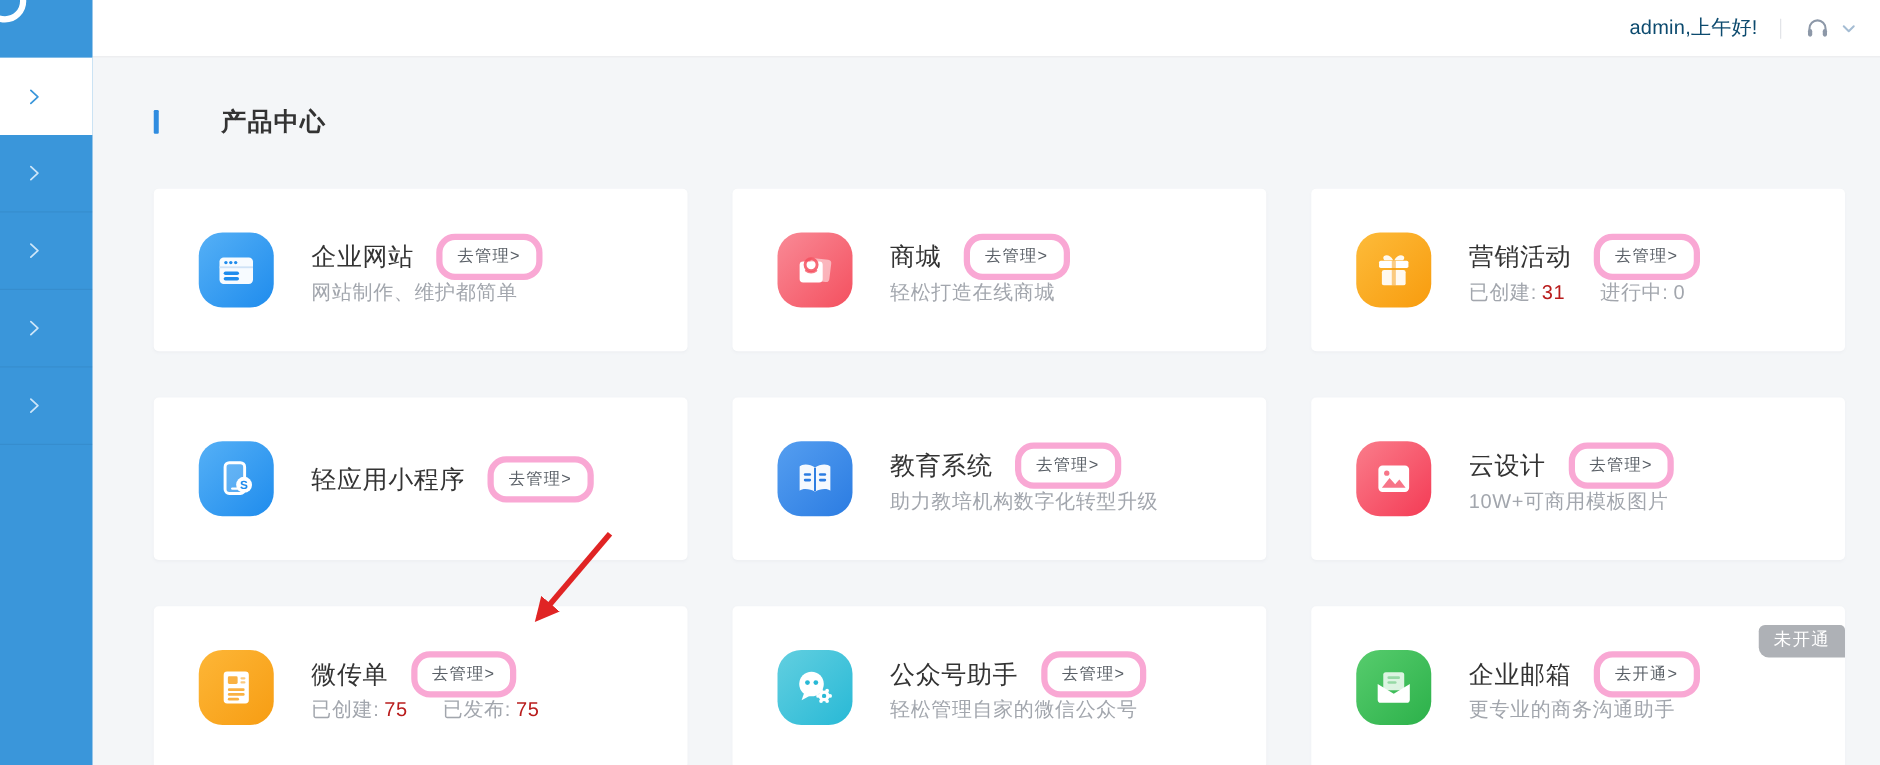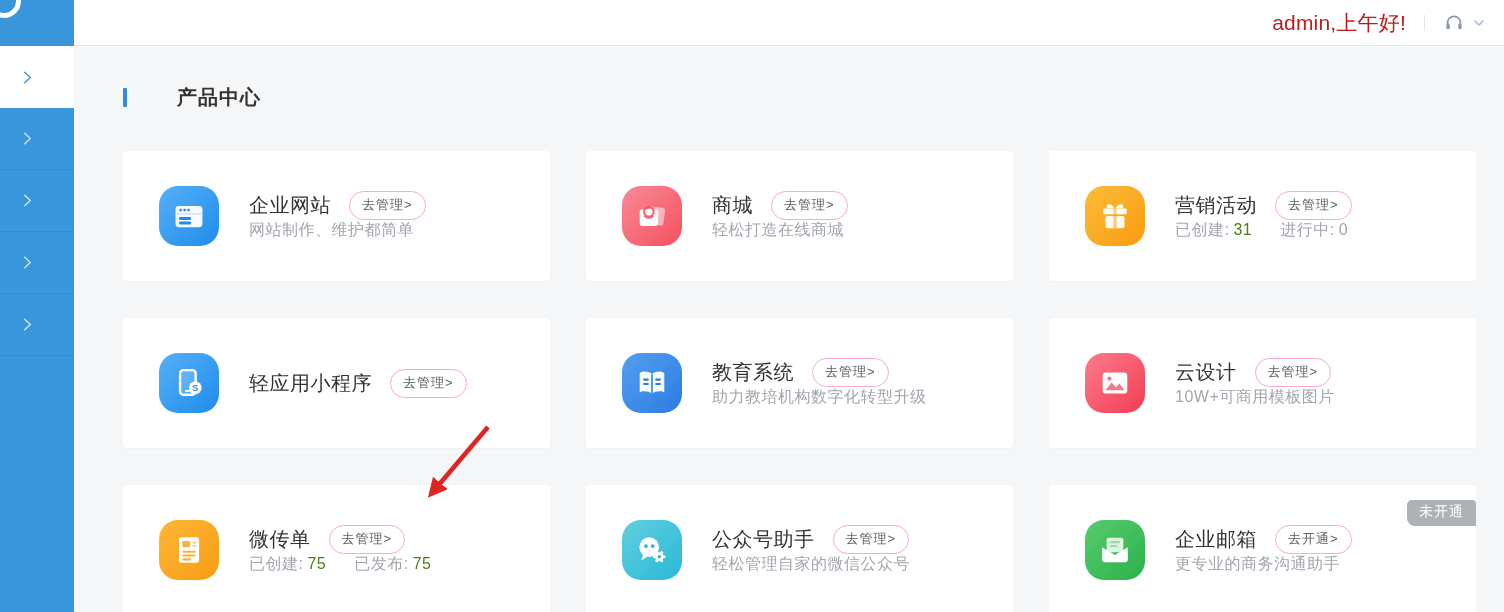--- a/index.html
+++ b/index.html
@@ -7,21 +7,21 @@
     font-family:"Liberation Sans","DejaVu Sans",sans-serif; background:#f4f6f8; }
 
   
   .logo-box { position:absolute; left:0; top:0; width:74px; height:46px;
     background:#3a96da; overflow:hidden; z-index:5; cursor:pointer; }
   .logo-ring { position:absolute; left:-13px; top:-16px; width:34px; height:34px;
     border:5px solid #fff; border-radius:50%; }
   .topbar { position:absolute; left:74px; right:0; top:0; height:46px; background:#fff;
     border-bottom:1px solid #e7e9ec; display:flex; align-items:center;
     justify-content:flex-end; padding-right:18px; z-index:4; }
-  .greeting { font-size:21px; color:#b91c1c; letter-spacing:.2px; }
+  .greeting { font-size:16px; color:#0c4a6e; letter-spacing:.2px; }
   .tb-divider { width:1px; height:16px; background:#e2e4e8; margin:0 18px; }
   .tb-icon { display:flex; align-items:center; cursor:pointer; }
   .tb-caret { margin-left:7px; }
 
   
   .sidebar { position:absolute; left:0; top:46px; bottom:0; width:74px;
     background:#3a96da; z-index:3; }
   .sb-item { height:62px; display:flex; align-items:center; padding-left:20px;
     color:#cde6f9; cursor:pointer; border-bottom:1px solid rgba(0,0,0,0.055); }
   .sb-item.active { background:#fff; color:#3a96da; border-bottom:none; }
@@ -37,27 +37,27 @@
   .grid { display:grid; grid-template-columns:repeat(3,427px); gap:37px 36px; }
   .card { position:relative; width:427px; height:130px; background:#fff; border-radius:4px;
     display:flex; align-items:center; padding-left:36px;
     box-shadow:0 1px 2px rgba(150,160,175,0.06); }
   .p-icon { width:60px; height:60px; border-radius:19px; flex:none;
     display:flex; align-items:center; justify-content:center; }
   .p-icon svg { width:38px; height:38px; }
   .p-info { margin-left:30px; }
   .p-row1 { display:flex; align-items:center; }
   .p-title { font-size:20px; color:#333; font-weight:500; letter-spacing:.5px;font-family:Liberation Serif, serif; }
-  .pill { margin-left:18px; border:1px solid #f9a8d4; border-radius:15px; background:#fff;
+  .pill { margin-left:18px; border:5px solid #f9a8d4; border-radius:15px; background:#fff;
     padding:4px 12px 5px; font-size:13px; color:#595f66; cursor:pointer; white-space:nowrap;
     font-family:inherit; letter-spacing:1px; }
   .p-row2 { font-size:16px; color:#a2a6ad; letter-spacing:.5px; }
   .stat + .stat { margin-left:28px; }
   .stat-value { margin-left:4px; color:#a2a6ad; }
-  .stat-value.red { color:#4d7c0f; }
+  .stat-value.red { color:#b91c1c; }
   .badge { position:absolute; top:15px; right:0; background:#aeb1b6; color:#fff;
     font-size:14px; padding:3px 12px 5px; border-radius:5px 4px 0 8px; letter-spacing:1px; }
 
   .arrow-overlay { position:absolute; left:330px; top:360px; width:120px; height:115px;
     pointer-events:none; z-index:6; }
 </style>
 </head>
 <body>
 
 <div class="logo-box">

